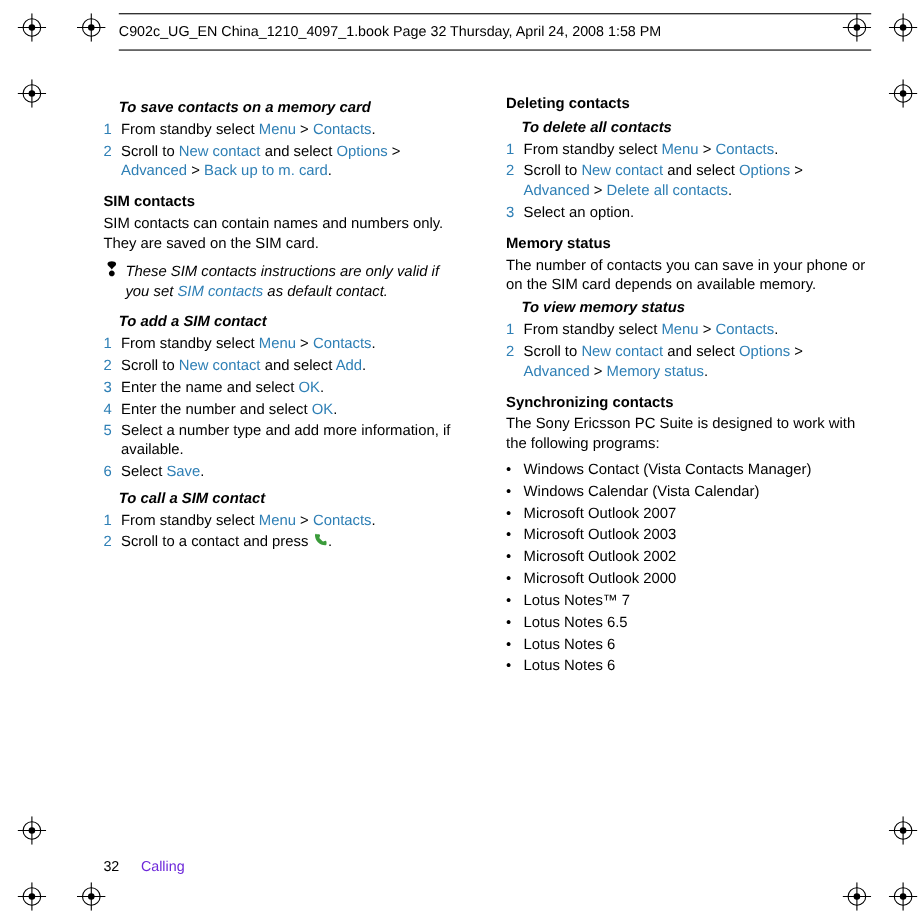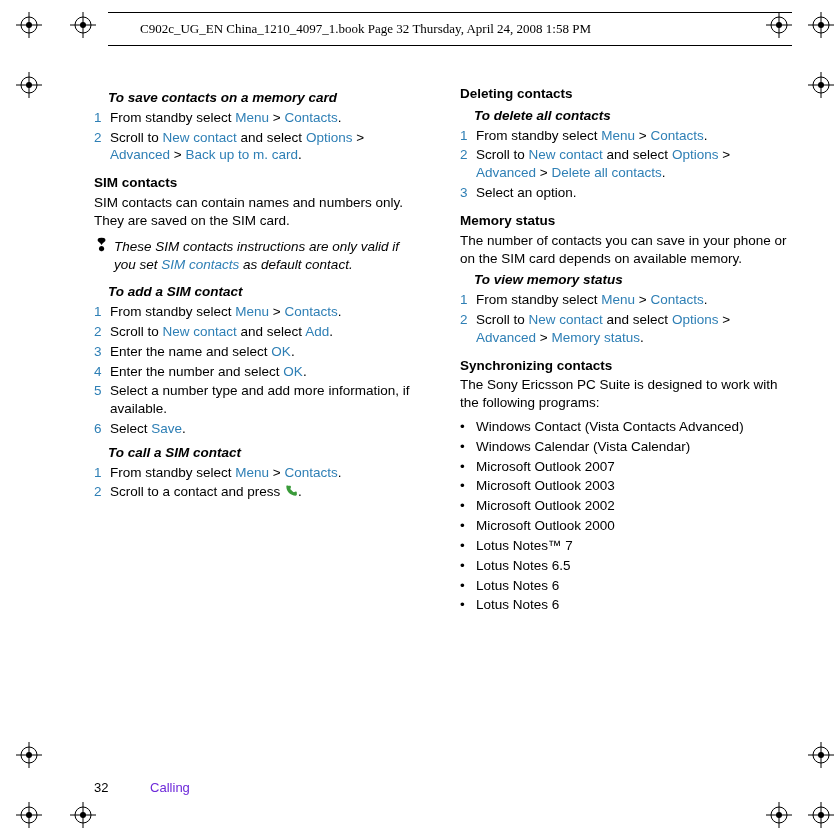--- a/index.html
+++ b/index.html
@@ -20,23 +20,22 @@
     height: 26px;
   }
   .header-bar {
     position: absolute;
     top: 18px;
     left: 108px;
     right: 48px;
     height: 22px;
     display: flex;
     align-items: center;
-    font-family: Liberation Serif, serif;
+    font-family: Liberation Sans, sans-serif;
     font-size: 13px;
-    margin-left: 32px;
   }
   .header-lines {
     position: absolute;
     left: 108px;
     right: 48px;
     top: 12px;
     border-top: 0.8px solid #000;
     border-bottom: 0.8px solid #000;
     height: 32px;
   }
@@ -112,21 +111,21 @@
     content: "•";
     width: 10px;
     flex: none;
   }
   .footer {
     position: absolute;
     left: 94px;
     bottom: 44px;
     font-size: 13px;
   }
-  .footer .pn { margin-right: 38px; text-align: right; }
+  .footer .pn { margin-right: 16px; text-align: right; }
   .footer .sec { color: #6d28d9; }
   .reg-target {
     width:26px;height:26px;
   }
   .reg-target circle.outer{fill:none;stroke:#000;stroke-width:1}
   .reg-target circle.inner{fill:#000}
   .reg-target line{stroke:#000;stroke-width:1}
   .call-icon {
     display:inline-block;
     width:14px;height:14px;
@@ -314,21 +313,21 @@
           <span class="num">2</span>
           <span class="txt"><span>Scroll to </span><span class="hl">New contact</span><span> and select </span><span class="hl">Options</span><span> &gt; </span><span class="hl">Advanced</span><span> &gt; </span><span class="hl">Memory status</span><span>.</span></span>
         </li>
       </ol>
 
     <div class="h-sub">Synchronizing contacts</div>
     <p class="body-p">The Sony Ericsson PC Suite is designed to work with the following programs:</p>
 
     <ul class="blist">
         <li>
-          <span>Windows Contact (Vista Contacts Advanced)</span>
+          <span>Windows Contact (Vista Contacts Manager)</span>
         </li>
         <li>
           <span>Windows Calendar (Vista Calendar)</span>
         </li>
         <li>
           <span>Microsoft Outlook 2007</span>
         </li>
         <li>
           <span>Microsoft Outlook 2003</span>
         </li>

